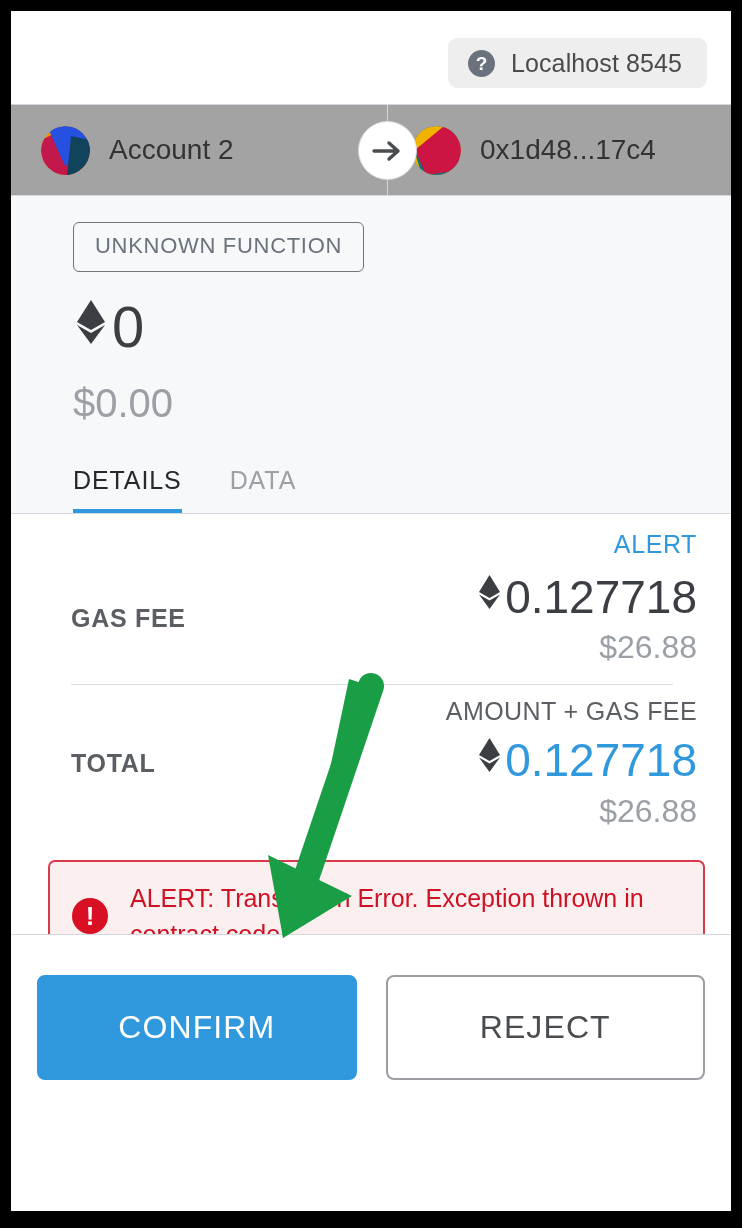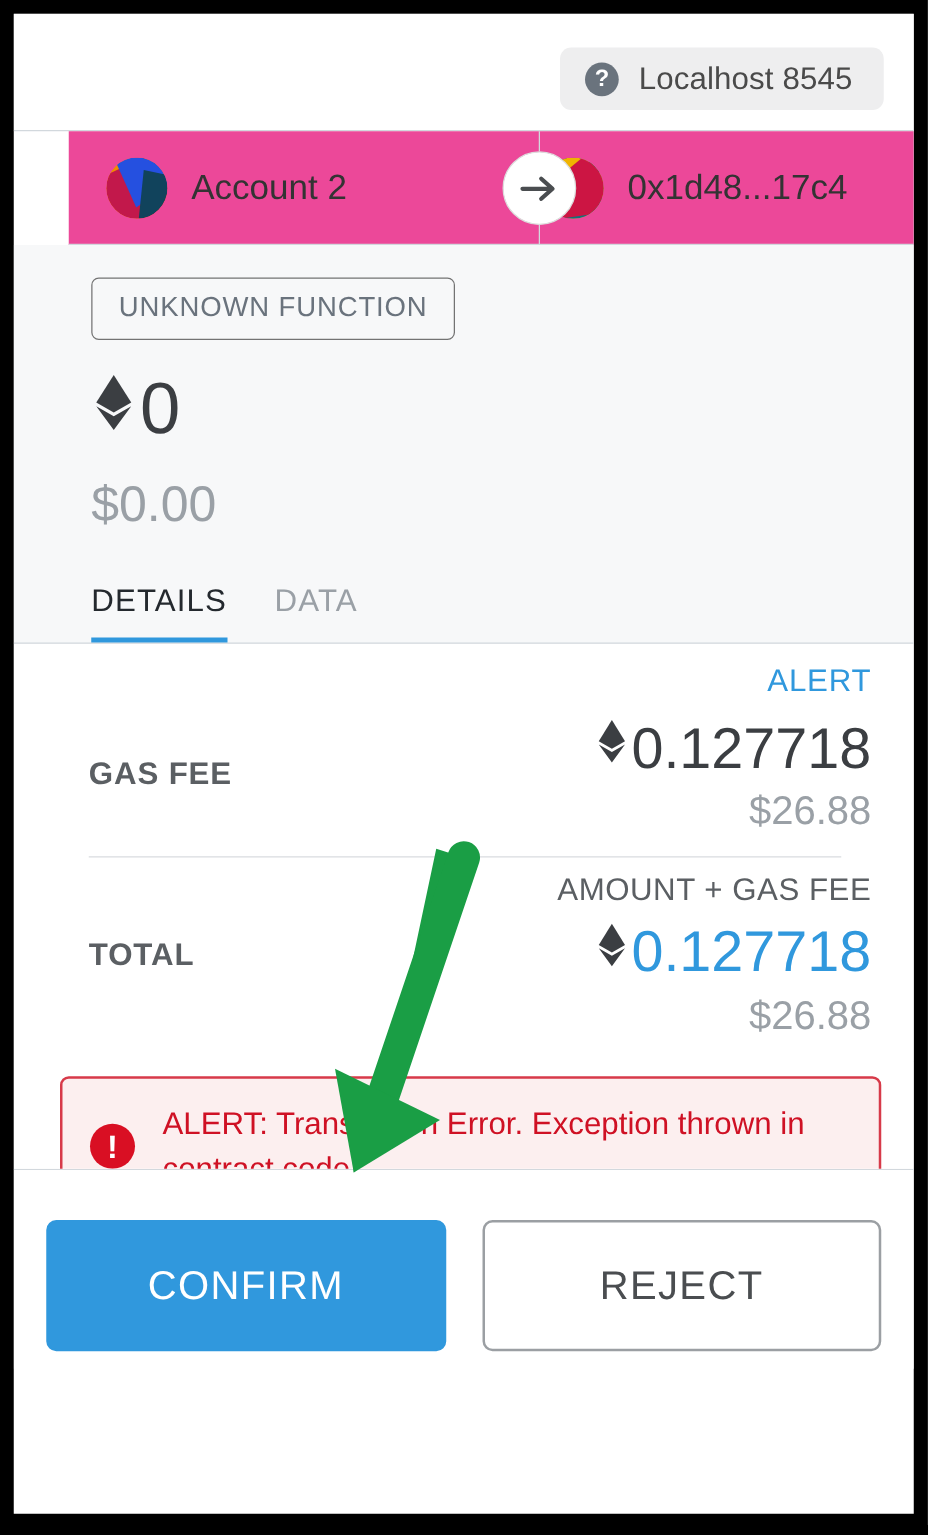--- a/index.html
+++ b/index.html
@@ -69,26 +69,25 @@
     font-size: 25px;
     color: #4a4a4a;
     letter-spacing: .1px;
     white-space: nowrap;
   }
 
   
   .senders-row {
     position: relative;
     height: 91px;
-    background: #ec4899;
+    background: #a3a3a3;
     border-bottom: 1px solid #d2d8dd;
     box-sizing: border-box;
     display: flex;
     align-items: center;
-    margin-left: 44px;
   }
   .party {
     display: flex;
     align-items: center;
     gap: 19px;
     flex: 1 1 0;
     min-width: 0;
   }
   .party.sender { padding-left: 30px; }
   .party.recipient { padding-left: 52px; }
@@ -164,21 +163,21 @@
   }
   .fiat-amount {
     margin: 22px 0 0 62px;
     font-size: 40px;
     color: #9aa0a6;
   }
   .tabs {
     margin: 40px 10px 0 62px;
     display: flex;
     align-items: flex-end;
-    gap: 38px;
+    gap: 48px;
   }
   .tab {
     font-size: 25px;
     letter-spacing: .9px;
     padding-bottom: 14px;
     border-bottom: 4px solid transparent;
     color: #9aa0a6;
     cursor: pointer;
   }
   .tab.active {

